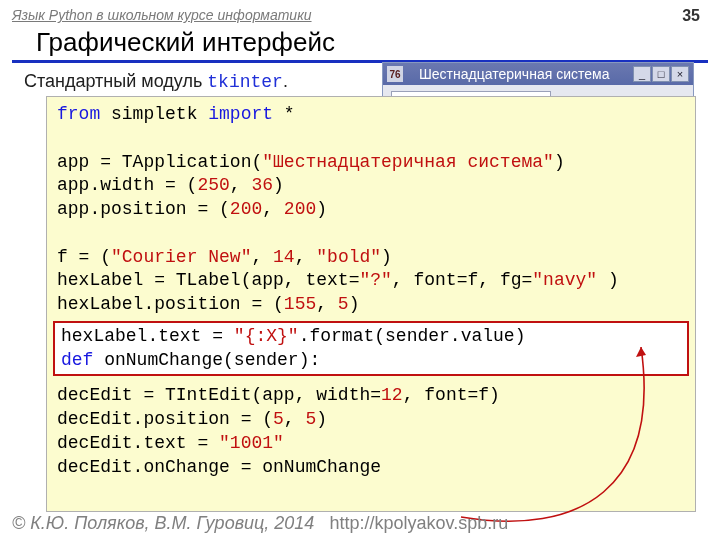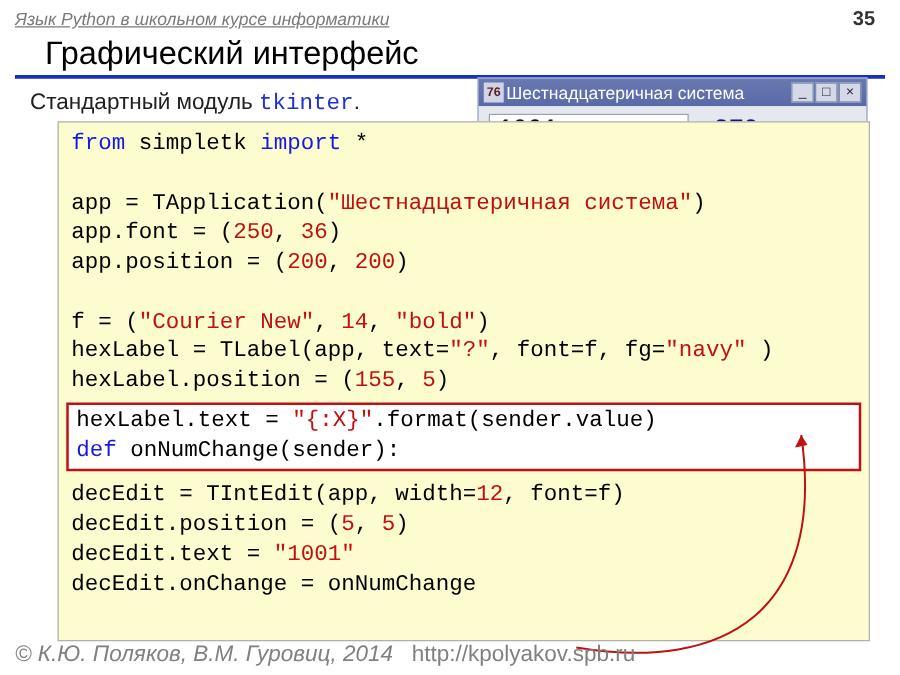--- a/index.html
+++ b/index.html
@@ -77,21 +77,21 @@
     border: 1px solid #8899c0;
     background: #e8eaf2;
     font-size: 13px;
   }
   .win-title {
     background: linear-gradient(#6a78b0, #596aa8);
     color: #fff;
     padding: 3px 4px;
     display: flex;
     align-items: flex-start;
-    gap: 2px;
+    gap: 16px;
   }
   .win-title .icon {
     width: 16px; height: 16px;
     background: #d0d4e4;
     display: inline-flex;
     align-items: center; justify-content: center;
     font-size: 10px; color: #5a2020;
     font-weight: bold;
   }
   .win-title .t { flex: 1; font-size: 14px; }
@@ -162,21 +162,21 @@
   <div class="win-body">
     <input class="win-input" value="1001" style="">
     <span class="win-out">3E9</span>
   </div>
 </div>
 
 <div class="codeblock">
 <div><span class="kw">from</span><span> simpletk </span><span class="kw">import</span><span> *</span></div>
 <div>&nbsp;</div>
 <div><span>app = TApplication(</span><span class="str">"Шестнадцатеричная система"</span><span>)</span></div>
-<div><span>app.font = (</span><span class="num">250</span><span>, </span><span class="num">36</span><span>)</span></div>
+<div><span>app.width = (</span><span class="num">250</span><span>, </span><span class="num">36</span><span>)</span></div>
 <div><span>app.position = (</span><span class="num">200</span><span>, </span><span class="num">200</span><span>)</span></div>
 <div>&nbsp;</div>
 <div><span>f = (</span><span class="str">"Courier New"</span><span>, </span><span class="num">14</span><span>, </span><span class="str">"bold"</span><span>)</span></div>
 <div><span>hexLabel = TLabel(app, text=</span><span class="str">"?"</span><span>, font=f, fg=</span><span class="str">"navy"</span><span> )</span></div>
 <div><span>hexLabel.position = (</span><span class="num">155</span><span>, </span><span class="num">5</span><span>)</span></div>
 
 <div class="highlight">
 <div><span>  hexLabel.text = </span><span class="str">"{:X}"</span><span>.format(sender.value)</span></div>
 <div><span class="kw">def</span><span> onNumChange(sender):</span></div>
 </div>

